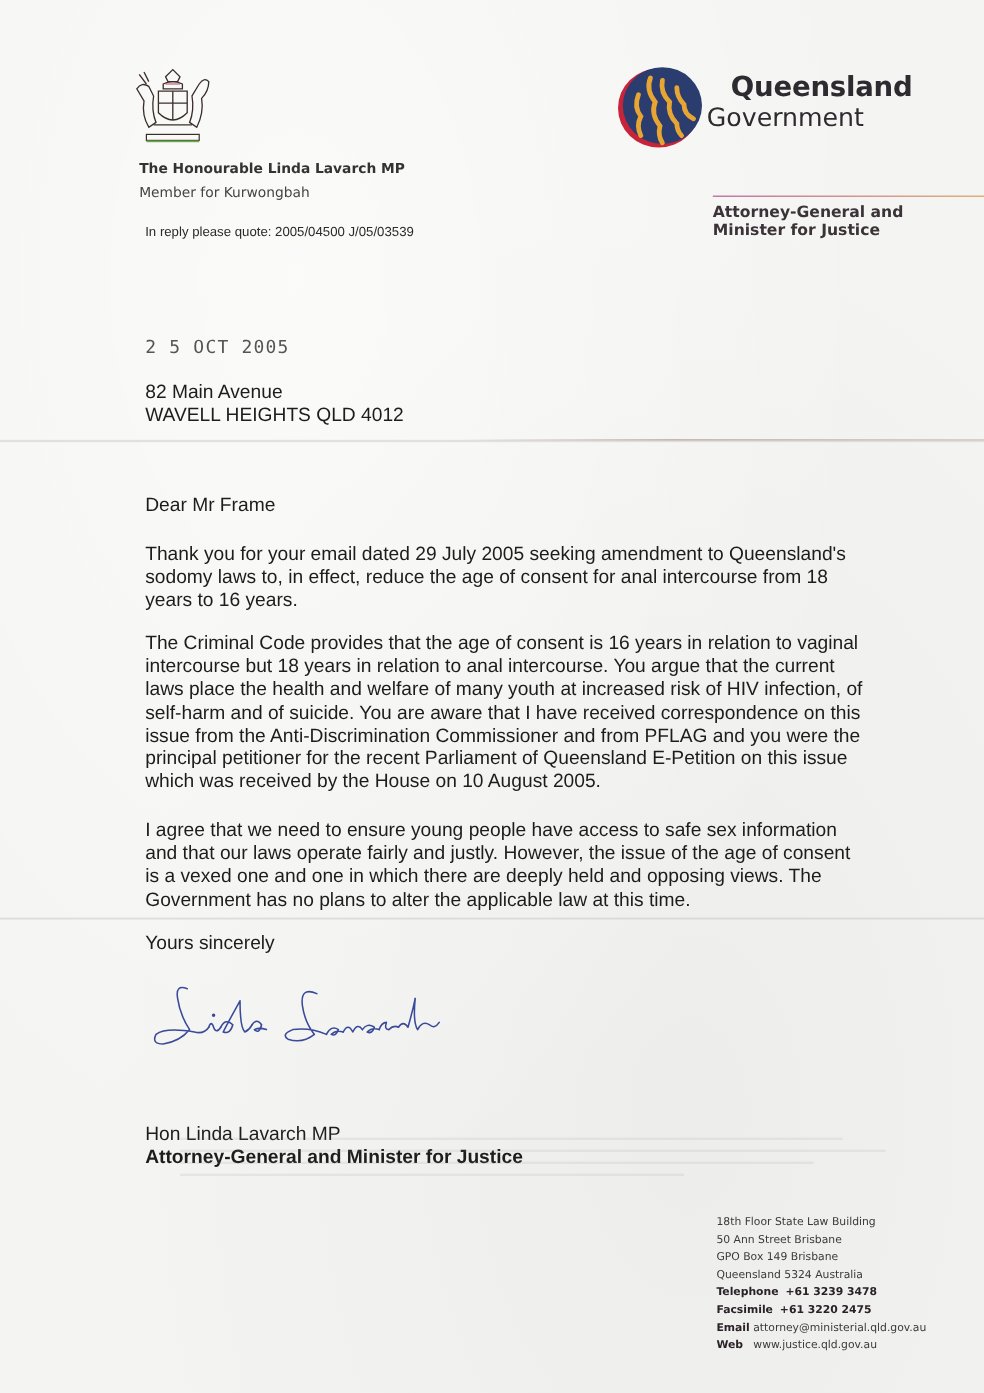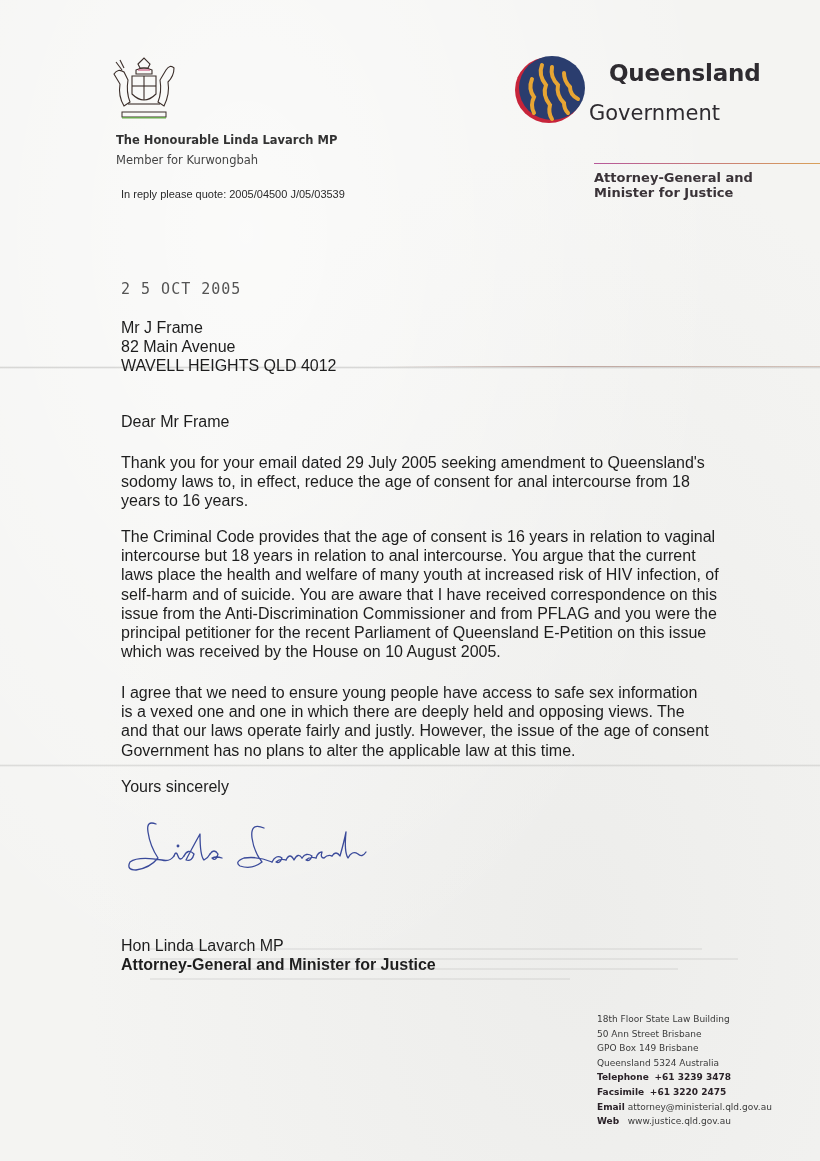--- a/index.html
+++ b/index.html
@@ -19,21 +19,21 @@
 
   .crest { position: absolute; left: 108px; top: 54px; width: 72px; height: 70px; }
   .sender { position: absolute; left: 116px; top: 133px; font-family: "DejaVu Sans", sans-serif; color: #333; }
   .sender .name { font-size: 11.5px; font-weight: bold; }
   .sender .member { font-size: 11.5px; margin-top: 6px; color: #444; }
   .reply { position: absolute; left: 121px; top: 188px; font-size: 11px; color: #2a2a2a; }
 
   .qld-logo { position: absolute; left: 512px; top: 53px; width: 80px; height: 72px; }
   .qld-word { position: absolute; left: 589px; top: 62px; font-family: "DejaVu Sans", sans-serif; color: #2e2b30; line-height: 1; }
   .qld-word .q { font-size: 23px; font-weight: bold; letter-spacing: -0.2px; margin-left: 20px; }
-  .qld-word .g { font-size: 21px; margin-top: 18px; }
+  .qld-word .g { font-size: 21px; margin-top: 3px; }
   .header-rule { position: absolute; left: 594px; top: 163px; width: 226px; height: 1px;
     background: linear-gradient(90deg, #b7589a, #d9a15a); }
   .dept { position: absolute; left: 594px; top: 170px; font-family: "DejaVu Sans", sans-serif; font-size: 13px; font-weight: bold; color: #3a3338; line-height: 15px; }
 
   .date-stamp { position: absolute; left: 121px; top: 280px; font-family: "DejaVu Sans Mono", monospace; font-size: 15px; color: #555; letter-spacing: 1px; }
 
   .address { position: absolute; left: 121px; top: 318px; font-size: 16px; line-height: 19px; color: #1d1d1d; }
   .address-rule { position: absolute; left: 385px; top: 366px; width: 435px; height: 1px;
     background: linear-gradient(90deg, rgba(160,120,110,0.0), rgba(160,120,110,0.6) 40%, rgba(180,140,120,0.4)); }
 
@@ -101,21 +101,20 @@
 </div>
 <div class="header-rule"></div>
 <div class="dept">
   <div>Attorney-General and</div>
   <div>Minister for Justice</div>
 </div>
 
 <div class="date-stamp">2 5 OCT 2005</div>
 
 <div class="address">
-  <div>Mr J Frame</div>
   <div>82 Main Avenue</div>
   <div>WAVELL HEIGHTS  QLD  4012</div>
 </div>
 <div class="address-rule"></div>
 
 <div class="salutation">Dear Mr Frame</div>
 
 <div class="para p1">
   <div>Thank you for your email dated 29 July 2005 seeking amendment to Queensland's</div>
   <div>sodomy laws to, in effect, reduce the age of consent for anal intercourse from 18</div>
@@ -127,22 +126,22 @@
   <div>intercourse but 18 years in relation to anal intercourse. You argue that the current</div>
   <div>laws place the health and welfare of many youth at increased risk of HIV infection, of</div>
   <div>self-harm and of suicide. You are aware that I have received correspondence on this</div>
   <div>issue from the Anti-Discrimination Commissioner and from PFLAG and you were the</div>
   <div>principal petitioner for the recent Parliament of Queensland E-Petition on this issue</div>
   <div>which was received by the House on 10 August 2005.</div>
 </div>
 
 <div class="para p3">
   <div>I agree that we need to ensure young people have access to safe sex information</div>
+  <div>and that our laws operate fairly and justly. However, the issue of the age of consent</div>
   <div>is a vexed one and one in which there are deeply held and opposing views. The</div>
-  <div>and that our laws operate fairly and justly. However, the issue of the age of consent</div>
   <div>Government has no plans to alter the applicable law at this time.</div>
 </div>
 
 <div class="closing">Yours sincerely</div>
 
 <svg class="signature" viewBox="0 0 250 70" aria-label="">
   <g fill="none" stroke="#3a4a9a" stroke-width="1.3" stroke-linecap="round" stroke-linejoin="round">
     <path d="M34 12 Q24 8 26 20 Q28 34 36 46 Q28 56 14 58 Q4 58 8 50 Q16 44 40 48 Q48 50 52 44"></path>
     <path d="M52 44 Q54 38 56 44 Q58 50 62 44"></path>
     <circle cx="56" cy="34" r="0.8" fill="#3a4a9a"></circle>

